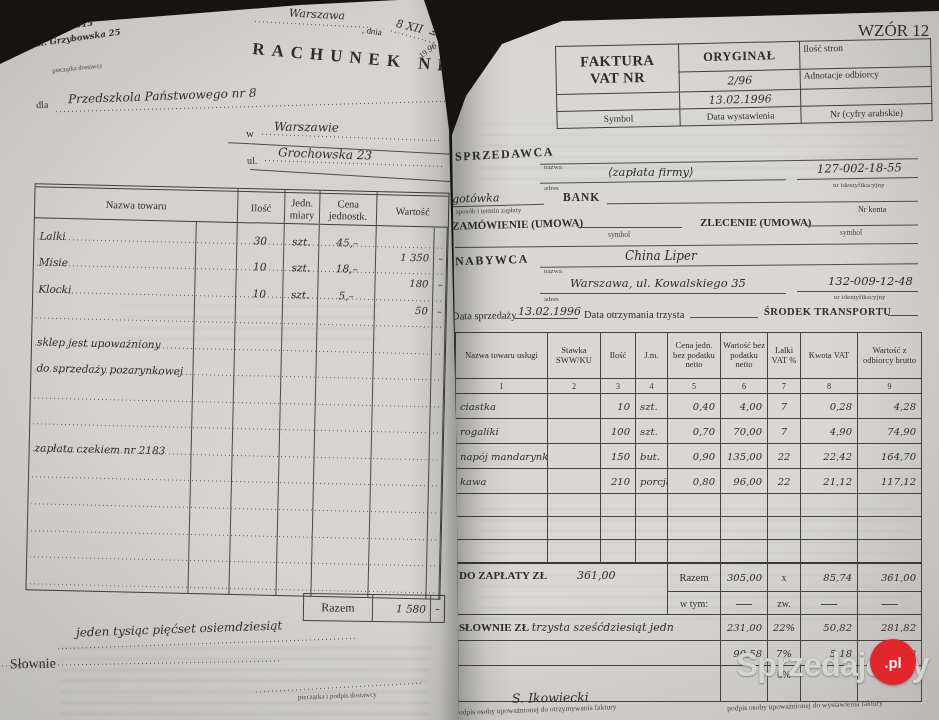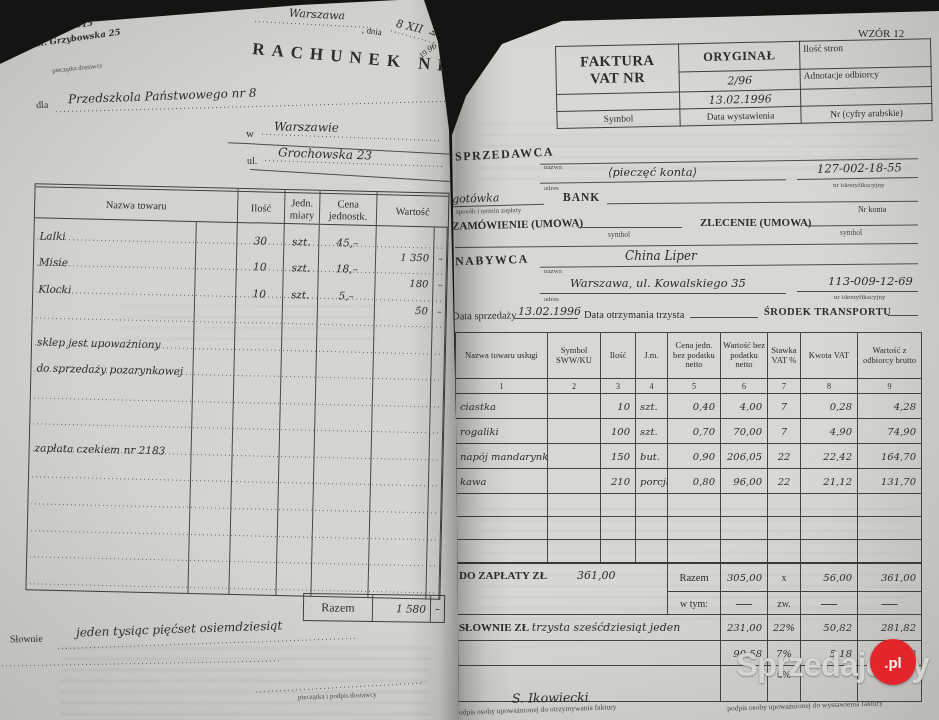--- a/index.html
+++ b/index.html
@@ -316,35 +316,35 @@
           </div>
         </div>
     </div>
 
     <div id="razem-box">
       <div style="font-size:12px;justify-content:center;">Razem</div>
       <div class="hand" style="font-size:10.5px;justify-content:flex-end;padding-right:4px;">1 580</div>
       <div class="hand" style="font-size:9px;justify-content:center;">–</div>
     </div>
 
-    <div class="abs" style="left:10px;top:633px;font-size:10px;transform:rotate(-1deg);">Słownie</div>
+    <div class="abs" style="left:10px;top:656px;font-size:14px;transform:rotate(-1deg);">Słownie</div>
     <div class="abs hand" style="left:76px;top:622px;font-size:12px;transform:rotate(-2deg);white-space:nowrap;">jeden tysiąc pięćset osiemdziesiąt</div>
     <div class="abs dline" style="left:58px;top:643px;width:300px;transform:rotate(-2deg);"></div>
     <div class="abs dline" style="left:2px;top:663px;width:278px;transform:rotate(-1deg);"></div>
 
     <div class="abs dline" style="left:256px;top:687px;width:168px;transform:rotate(-3deg);"></div>
     <div class="abs lbl" style="left:298px;top:692px;transform:rotate(-2deg);">pieczątka i podpis dostawcy</div>
   </div>
 
   <div class="page" id="right-page">
     <div class="vignette"></div>
     <div class="bleed" style="left:480px;top:120px;width:430px;height:60px;opacity:0.045;"></div>
     <div class="bleed" style="left:480px;top:500px;width:430px;height:120px;opacity:0.04;"></div>
 
-    <div class="abs" style="left:858px;top:27px;font-size:11px;white-space:nowrap;text-align:right;">WZÓR 12</div>
+    <div class="abs" style="left:858px;top:21px;font-size:17px;white-space:nowrap;text-align:right;">WZÓR 12</div>
 
     <table id="fv-head">
       <tbody>
           <tr>
         <td rowspan="2" style="width:116px;text-align:center;font-weight:bold;font-size:14.5px;line-height:1.15;letter-spacing:0.5px;">
           <div>FAKTURA</div>
           <div>VAT NR</div>
         </td>
         <td style="width:114px;height:27px;text-align:center;font-weight:bold;font-size:12.5px;letter-spacing:0.5px;">ORYGINAŁ</td>
         <td style="width:124px;font-size:9.5px;vertical-align:top;padding-top:2px;">Ilość stron</td>
@@ -362,21 +362,21 @@
         <td style="height:16px;text-align:center;font-size:9.5px;">Symbol</td>
         <td style="text-align:center;font-size:9.5px;">Data wystawienia</td>
         <td style="text-align:center;font-size:9.5px;">Nr (cyfry arabskie)</td>
       </tr>
     </tbody>
       </table>
 
     <div class="abs" style="left:455px;top:147px;font-size:12px;font-weight:bold;letter-spacing:1.5px;transform:rotate(-3deg);">SPRZEDAWCA</div>
     <div class="abs line" style="left:540px;top:161px;width:378px;transform:rotate(-0.8deg);"></div>
     <div class="abs lbl" style="left:544px;top:163px;">nazwa</div>
-    <div class="abs hand" style="left:608px;top:165px;font-size:11.5px;">⟨pieczęć konta⟩</div>
+    <div class="abs hand" style="left:608px;top:165px;font-size:11.5px;">⟨zapłata firmy⟩</div>
     <div class="abs hand" style="left:817px;top:161px;font-size:11.5px;transform:rotate(-1deg);">127-002-18-55</div>
     <div class="abs line" style="left:540px;top:181px;width:246px;transform:rotate(-0.8deg);"></div>
     <div class="abs line" style="left:797px;top:178px;width:121px;transform:rotate(-1deg);"></div>
     <div class="abs lbl" style="left:544px;top:184px;">adres</div>
     <div class="abs lbl" style="left:833px;top:181px;">nr identyfikacyjny</div>
 
     <div class="abs hand" style="left:452px;top:192px;font-size:11px;transform:rotate(-2deg);">gotówka</div>
     <div class="abs line" style="left:448px;top:205px;width:96px;transform:rotate(-1.5deg);"></div>
     <div class="abs lbl" style="left:456px;top:207px;transform:rotate(-1.5deg);">sposób i termin zapłaty</div>
     <div class="abs" style="left:563px;top:191px;font-size:11.5px;font-weight:bold;letter-spacing:1px;">BANK</div>
@@ -390,21 +390,21 @@
     <div class="abs line" style="left:807px;top:225px;width:111px;transform:rotate(-0.5deg);"></div>
     <div class="abs lbl" style="left:840px;top:228px;font-size:7.5px;">symbol</div>
 
     <div class="abs line" style="left:455px;top:245px;width:463px;transform:rotate(-0.5deg);border-top-width:1.3px;"></div>
 
     <div class="abs" style="left:455px;top:253px;font-size:12px;font-weight:bold;letter-spacing:1.5px;transform:rotate(-2deg);">NABYWCA</div>
     <div class="abs hand" style="left:625px;top:249px;font-size:12px;">China Liper</div>
     <div class="abs line" style="left:540px;top:265px;width:378px;transform:rotate(-0.5deg);"></div>
     <div class="abs lbl" style="left:544px;top:267px;">nazwa</div>
     <div class="abs hand" style="left:570px;top:276px;font-size:11.5px;white-space:nowrap;">Warszawa, ul. Kowalskiego 35</div>
-    <div class="abs hand" style="left:828px;top:274px;font-size:11.5px;">113-009-12-69</div>
+    <div class="abs hand" style="left:828px;top:274px;font-size:11.5px;">132-009-12-48</div>
     <div class="abs line" style="left:540px;top:293px;width:246px;"></div>
     <div class="abs line" style="left:797px;top:291px;width:121px;"></div>
     <div class="abs lbl" style="left:544px;top:295px;">adres</div>
     <div class="abs lbl" style="left:834px;top:293px;">nr identyfikacyjny</div>
 
     <div class="abs" style="left:452px;top:310px;font-size:10.5px;transform:rotate(-1deg);white-space:nowrap;">Data sprzedaży</div>
     <div class="abs hand" style="left:518px;top:305px;font-size:11px;">13.02.1996</div>
     <div class="abs line" style="left:514px;top:318px;width:64px;"></div>
     <div class="abs" style="left:584px;top:309px;font-size:10.5px;white-space:nowrap;">Data otrzymania trzysta</div>
     <div class="abs line" style="left:690px;top:317px;width:68px;"></div>
@@ -419,26 +419,26 @@
           <col style="width:32px">
           <col style="width:53px">
         <col style="width:47px">
           <col style="width:33px">
           <col style="width:57px">
           <col style="width:64px">
       </colgroup>
       <tbody>
           <tr style="height:46px;">
         <th style="white-space:normal;">Nazwa towaru usługi</th>
-        <th style="white-space:normal;">Symbol SWW/KU</th>
+        <th style="white-space:normal;">Stawka SWW/KU</th>
         <th>Ilość</th>
         <th>J.m.</th>
         <th style="white-space:normal;">Cena jedn. bez podatku netto</th>
         <th style="white-space:normal;">Wartość bez podatku netto</th>
-        <th style="white-space:normal;">Stawka VAT %</th>
+        <th style="white-space:normal;">Lalki VAT %</th>
         <th style="white-space:normal;">Kwota VAT</th>
         <th style="white-space:normal;">Wartość z odbiorcy brutto</th>
       </tr>
       <tr class="numrow">
             <td>1</td>
             <td>2</td>
             <td>3</td>
             <td>4</td>
             <td>5</td>
             <td>6</td>
@@ -469,35 +469,35 @@
             <td class="hand tctr">7</td>
             <td class="hand tnum">4,90</td>
             <td class="hand tnum">74,90</td>
           </tr>
           <tr class="item">
             <td class="hand" style="padding-left: 4px;">napój mandarynkowy</td>
             <td class="tctr"></td>
             <td class="hand tnum">150</td>
             <td class="hand" style="padding-left: 4px;">but.</td>
             <td class="hand tnum">0,90</td>
-            <td class="hand tnum">206,05</td>
+            <td class="hand tnum">135,00</td>
             <td class="hand tctr">22</td>
             <td class="hand tnum">22,42</td>
             <td class="hand tnum">164,70</td>
           </tr>
           <tr class="item">
             <td class="hand" style="padding-left: 4px;">kawa</td>
             <td class="tctr"></td>
             <td class="hand tnum">210</td>
             <td class="hand" style="padding-left: 4px;">porcja</td>
             <td class="hand tnum">0,80</td>
             <td class="hand tnum">96,00</td>
             <td class="hand tctr">22</td>
             <td class="hand tnum">21,12</td>
-            <td class="hand tnum">131,70</td>
+            <td class="hand tnum">117,12</td>
           </tr>
           <tr class="emptyrow">
             <td class="hand" style="padding-left: 4px;"></td>
             <td class="tctr"></td>
             <td class="hand tnum"></td>
             <td class="hand" style="padding-left: 4px;"></td>
             <td class="hand tnum"></td>
             <td class="hand tnum"></td>
             <td class="hand tctr"></td>
             <td class="hand tnum"></td>
@@ -527,33 +527,33 @@
           </tr>
         </tbody>
       <tbody>
           <tr class="sumA">
         <td colspan="4" rowspan="2" class="due-cell">
           <span>DO ZAPŁATY ZŁ</span><span class="hand due-val">361,00</span>
         </td>
         <td class="tctr" style="font-size:10.5px;">Razem</td>
         <td class="hand tnum" style="font-size:10px;">305,00</td>
         <td class="tctr" style="font-size:10px;">x</td>
-        <td class="hand tnum" style="font-size:10px;">56,00</td>
+        <td class="hand tnum" style="font-size:10px;">85,74</td>
         <td class="hand tnum" style="font-size:10px;">361,00</td>
       </tr>
       <tr class="sumB">
         <td class="tctr" style="font-size:10px;">w tym:</td>
         <td class="tctr">—</td>
         <td class="tctr" style="font-size:10px;">zw.</td>
         <td class="tctr">—</td>
         <td class="tctr">—</td>
       </tr>
       <tr class="sumC">
         <td colspan="5" class="slownie-cell">
-          <span>SŁOWNIE ZŁ</span>&nbsp;<span class="hand sl-val">trzysta sześćdziesiąt jeden</span>
+          <span>SŁOWNIE ZŁ</span>&nbsp;<span class="hand sl-val">trzysta sześćdziesiąt jedn</span>
         </td>
         <td class="hand tnum" style="font-size:10px;">231,00</td>
         <td class="hand tctr" style="font-size:10px;">22%</td>
         <td class="hand tnum" style="font-size:10px;">50,82</td>
         <td class="hand tnum" style="font-size:10px;margin-top:21px;">281,82</td>
       </tr>
       <tr class="sumD">
         <td colspan="5"></td>
         <td class="hand tnum" style="font-size:10px;">90,58</td>
         <td class="hand tctr" style="font-size:10px;">7%</td>

